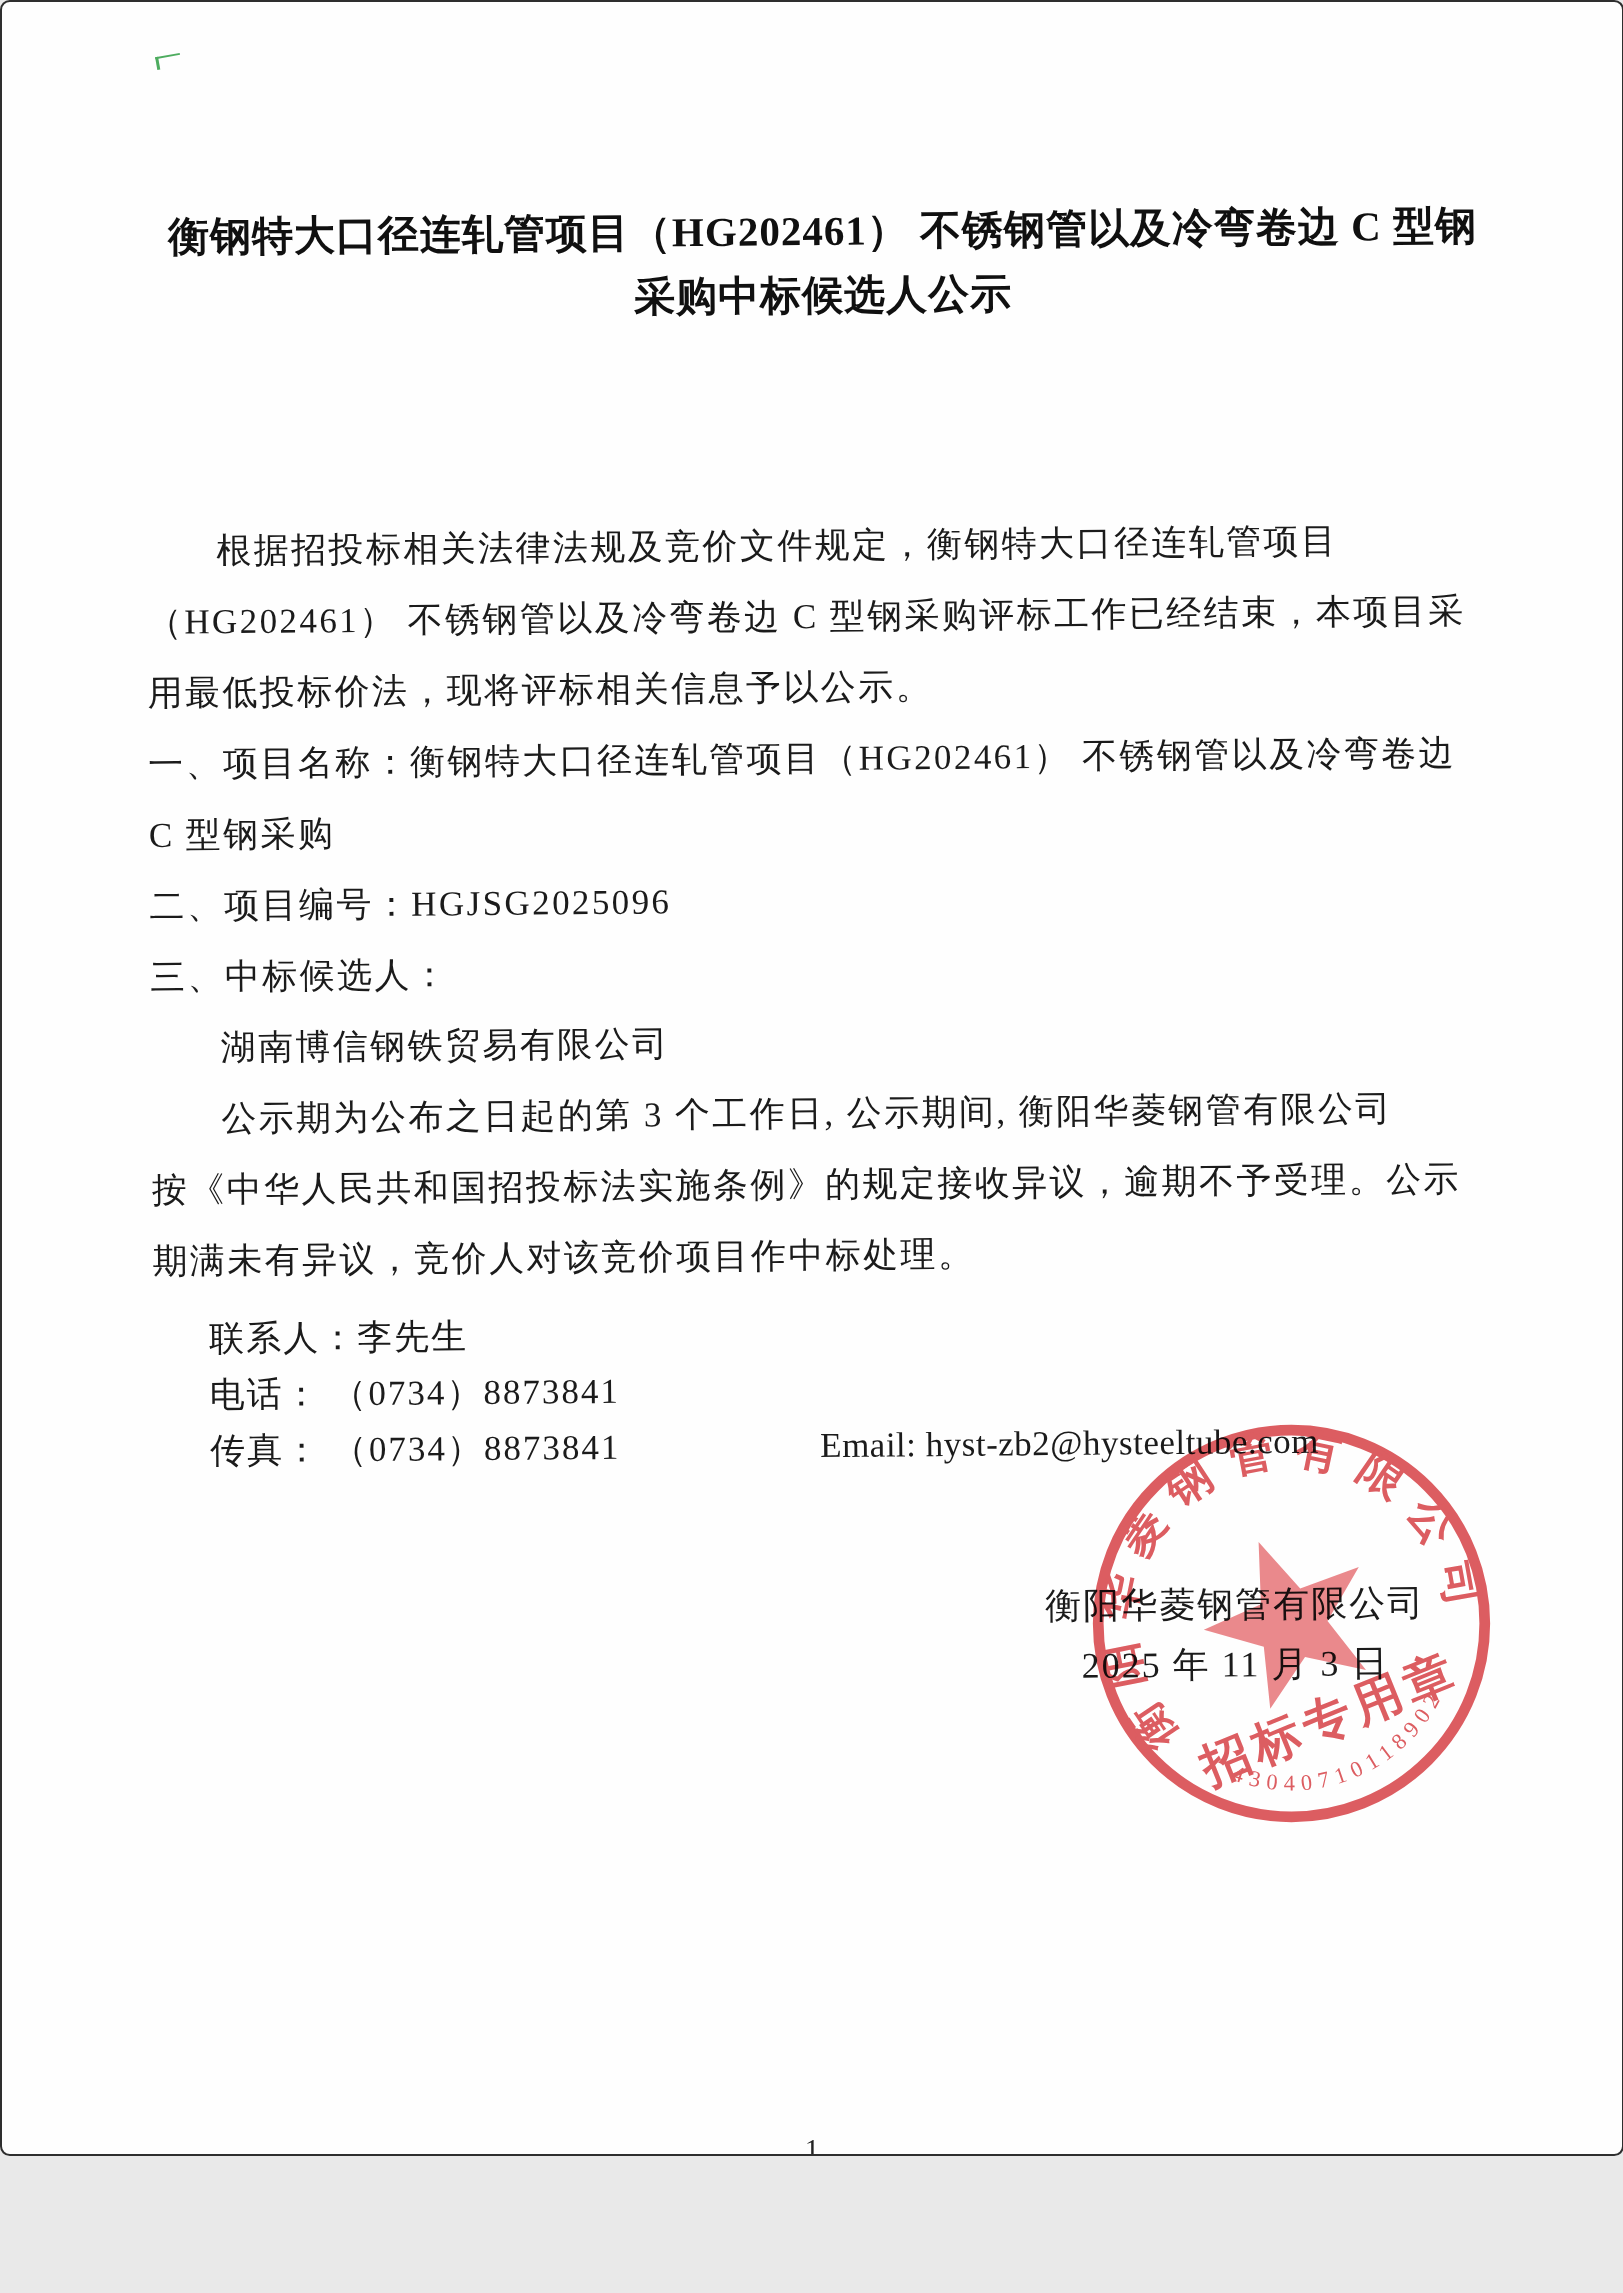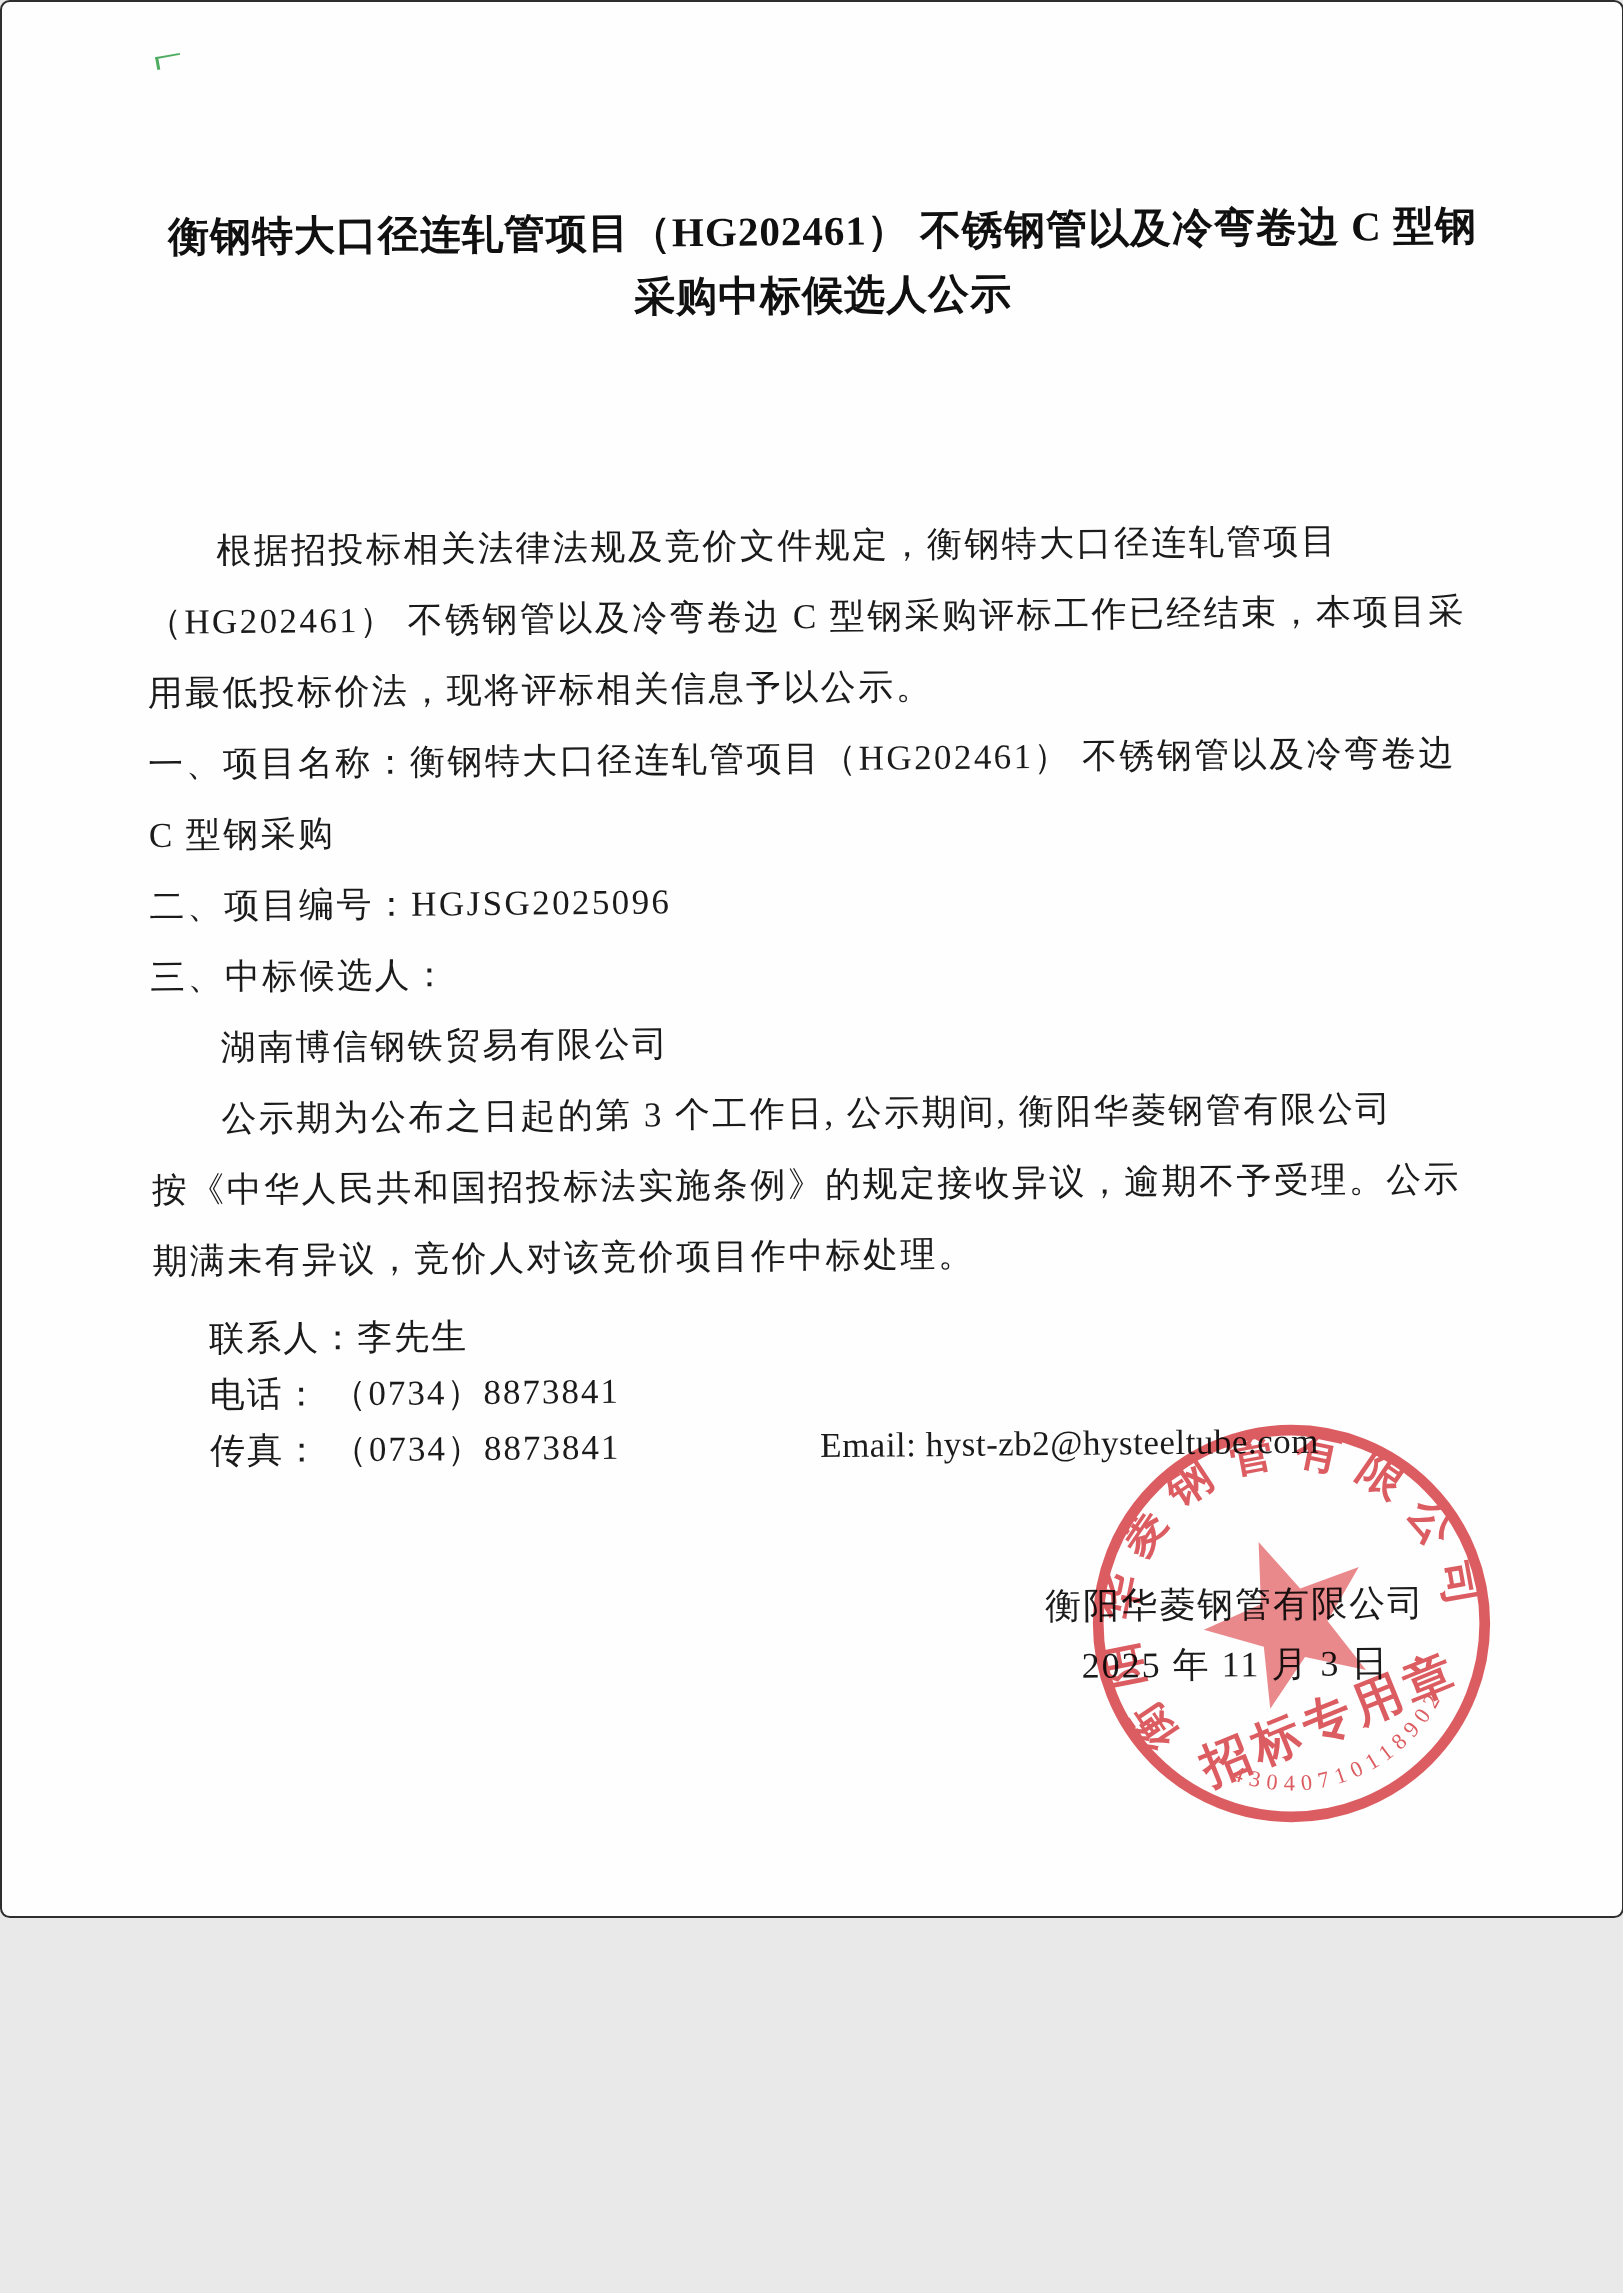--- a/index.html
+++ b/index.html
@@ -1,18 +1,18 @@
 <!DOCTYPE html>
 <html><head>
 <meta charset="utf-8">
 <style>
   html,body{margin:0;padding:0;background:#e9e9e9;}
   .page{
     position:relative;
-    width:1624px;height:1918px;
+    width:1624px;height:2156px;
     background:#fefefe;
     border:2px solid #2e2e2e;
     border-radius:9.8px;
     box-sizing:border-box;
     overflow:hidden;
     font-family:"Liberation Serif","DejaVu Serif",serif;
     color:#1b1b1b;
   }
   .green-mark{
     position:absolute;left:154px;top:53px;width:21.5px;height:10.7px;

